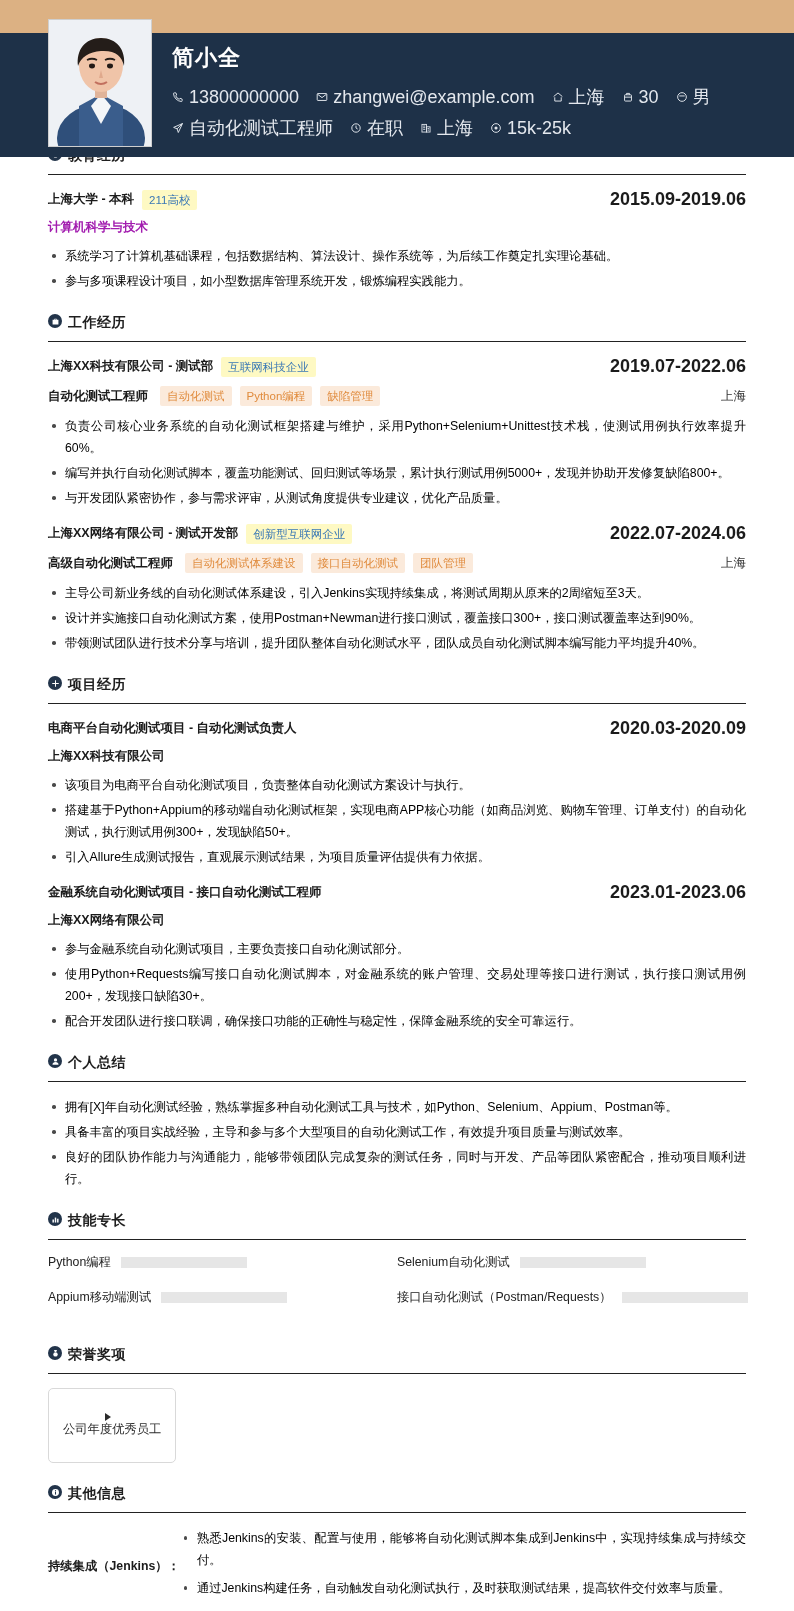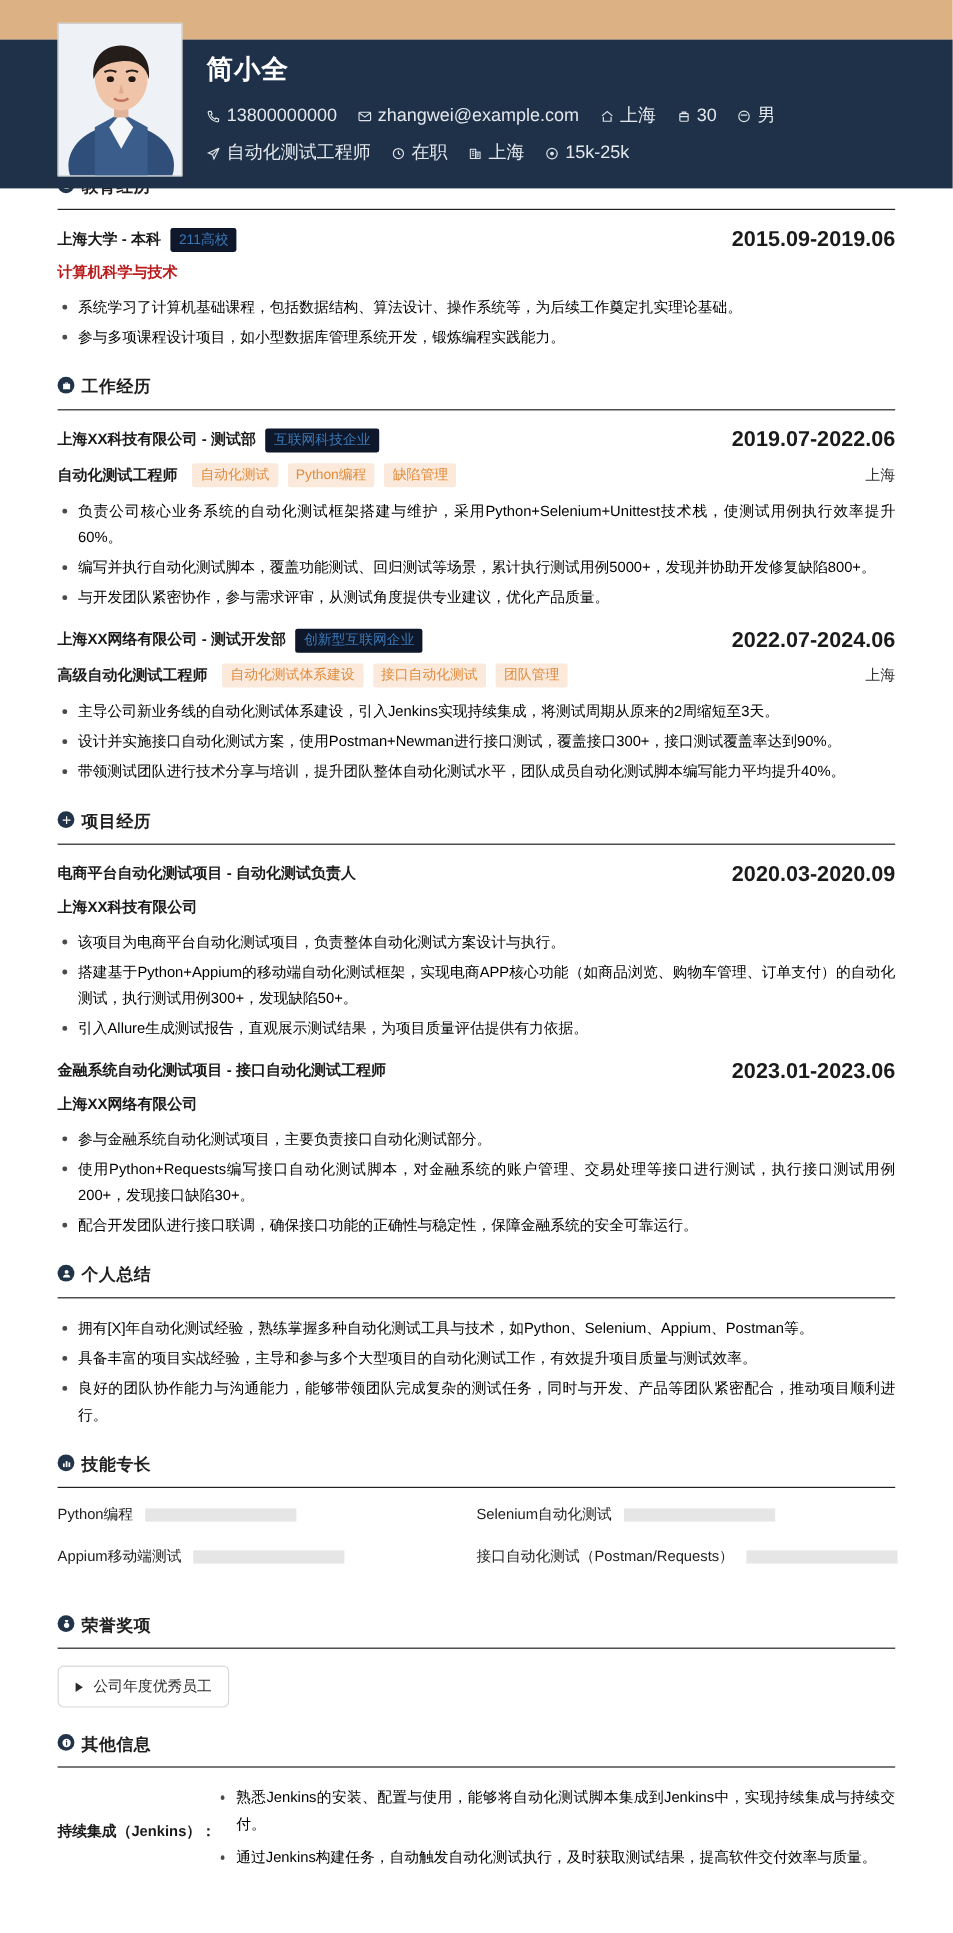--- a/index.html
+++ b/index.html
@@ -28,21 +28,21 @@
   .photo svg { display:block; width:104px; height:128px; }
   .hdr-body {
     position: absolute; left: 172px; top: 44px; right: 30px; z-index: 4;
   }
   .name {
     color: #ffffff; font-size: 22px; font-weight: bold; letter-spacing: 1px;
     line-height: 28px; margin-bottom: 14px;
   }
   .meta-row {
     display: flex; align-items: center; flex-wrap: wrap;
-    color: #e4e8ee; font-size: 15px; line-height: 22px; margin-bottom: 9px;
+    color: #e4e8ee; font-size: 18px; line-height: 22px; margin-bottom: 9px;
   }
   .meta-item { display: flex; align-items: center; margin-right: 17px; }
   .meta-item .ic { margin-right: 5px; display:inline-flex; align-items:center; }
   .meta-item .ic svg { display:block; }
 
   
   .content { padding: 0 48px 22px 48px; }
   .section { margin-top: 22px; }
   .section:first-child { margin-top: 18px; }
   .sec-head { display: flex; align-items: flex-start; padding-bottom: 9px; }
@@ -56,28 +56,28 @@
   .sec-rule { border-bottom: 1px solid #222; margin-bottom: 14px; }
 
   .entry { margin-bottom: 14px; }
   .entry:last-child { margin-bottom: 2px; }
   .row { display: flex; align-items: center; justify-content: space-between; margin-bottom: 9px; }
   .row-left { display: flex; align-items: center; flex-wrap: wrap; min-width:0; }
   .org { font-size: 12.5px; font-weight: bold; color: #1b1b1b; }
   .role { font-size: 12.5px; font-weight: bold; color: #1b1b1b; margin-right: 4px; }
   .date { font-size: 18px; font-weight: bold; color: #1b1b1b; white-space: nowrap; padding-left: 12px; }
   .loc { font-size: 12.5px; color: #333; white-space: nowrap; padding-left: 12px; }
-  .major { font-size: 12.5px; font-weight: bold; color:#b91c1c; margin-bottom: 9px; }
+  .major { font-size: 12.5px; font-weight: bold; color:#a21caf; margin-bottom: 9px; }
   .company-sub { font-size: 12.5px; font-weight: bold; color:#1b1b1b; margin-bottom: 9px; }
 
   .tag {
     font-size: 11.5px; padding: 2px 7px; margin-left: 8px; border-radius: 2px;
     white-space: nowrap; line-height: 16px;
   }
-  .tag-blue { background: #0f172a; color: #3a78b5; }
+  .tag-blue { background: #fef9c3; color: #3a78b5; }
   .tag-orange { background: #fbeadb; color: #e08b3d; }
 
   ul.bullets { list-style: none; }
   ul.bullets li {
     position: relative; padding-left: 17px; font-size: 12.3px; line-height: 22px;
     color: #000000; margin-bottom: 3px; text-align: justify;
   }
   ul.bullets li::before {
     content: ""; position: absolute; left: 4px; top: 9px;
     width: 3.5px; height: 3.5px; background: #4a4a4a; border-radius: 50%;
@@ -88,22 +88,23 @@
   .skill { width: 50%; display: flex; align-items: center; margin-bottom: 18px; }
   .skill-name { font-size: 12.3px; color: #222; margin-right: 10px; white-space: nowrap; }
   .skill-track {
     width: 126px; height: 11px; background: #e6e6e6; position: relative; overflow: hidden; flex:0 0 auto;
   }
   .skill-fill { height: 11px; background: #d3ab7d; }
 
   
   .honor-chip {
     display: inline-flex; align-items: center; border: 1px solid #d9d9d9;
-    border-radius: 5px; padding: 8px 14px; font-size: 12.3px; color: #2b2b2b;
+    border-radius: 5px; padding: 24px 14px; font-size: 12.3px; color: #2b2b2b;
     background: #fff;
+    flex-direction: column;
   }
   .honor-chip .tri {
     width: 0; height: 0; border-left: 6px solid #2b2b2b;
     border-top: 4px solid transparent; border-bottom: 4px solid transparent;
     margin-right: 9px;
   }
 
   
   .other-row { display: flex; align-items: center; }
   .other-label { font-size: 12.3px; font-weight: bold; color: #1b1b1b; white-space: nowrap; padding-top: 1px; }

